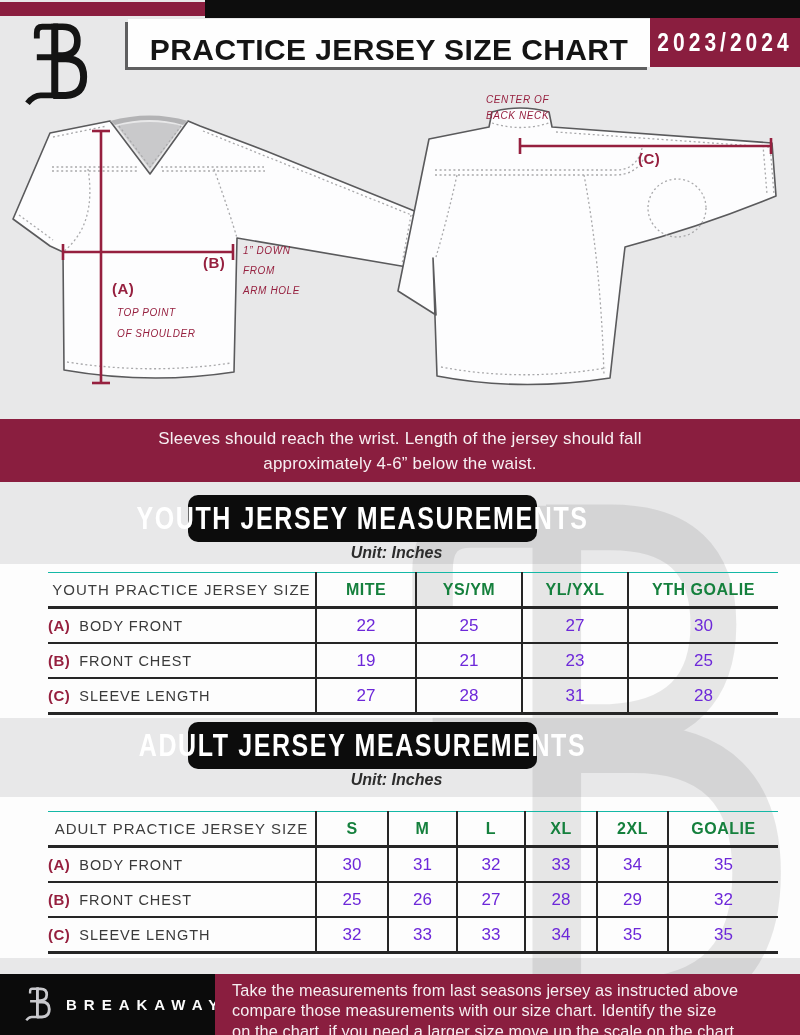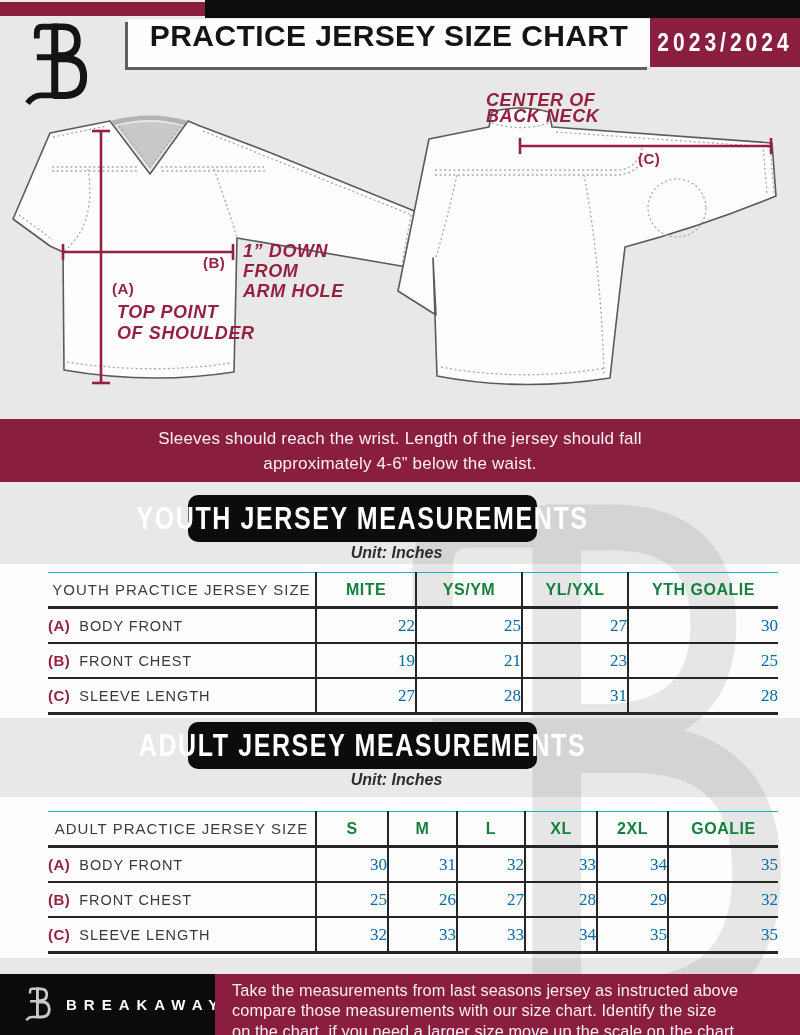--- a/index.html
+++ b/index.html
@@ -12,36 +12,36 @@
   .band{position:absolute;left:0;width:800px;z-index:0;}
   .band.white{background:#fdfdfd;}
 
   
   .watermark{position:absolute;z-index:1;color:#555;opacity:.13;pointer-events:none;}
 
   
   .top-black{position:absolute;left:205px;top:0;width:595px;height:18px;background:#0d0d0d;z-index:3;}
   .top-maroon{position:absolute;left:0;top:2px;width:205px;height:14px;background:var(--maroon);z-index:3;}
   .title-banner{position:absolute;left:128px;top:19px;width:522px;height:48px;background:#fefefe;
-    box-shadow:-3px 3px 0 rgba(50,50,50,.75);display:flex;align-items:flex-start;justify-content:center;z-index:4;}
+    box-shadow:-3px 3px 0 rgba(50,50,50,.75);display:flex;align-items:flex-end;justify-content:center;z-index:4;}
   .title-banner span{font-size:30px;font-weight:bold;letter-spacing:.4px;color:#141414;}
   .season-block{position:absolute;left:650px;top:18px;width:150px;height:49px;background:var(--maroon);
     display:flex;align-items:center;justify-content:center;z-index:4;}
   .season-block span{display:inline-block;color:#fff;font-weight:bold;font-size:21px;letter-spacing:4px;
     transform:scaleY(1.2);white-space:nowrap;}
   .logo-mark{position:absolute;z-index:4;}
 
   
   .diagram{position:absolute;left:0;top:105px;width:800px;height:310px;z-index:2;}
   .outline{fill:#fdfdfe;stroke:#5a5a5c;stroke-width:1.6;stroke-linejoin:round;}
   .stitch{fill:none;stroke:#a9a9ab;stroke-width:1.3;stroke-dasharray:2 2.6;}
   .measure{stroke:var(--accent);stroke-width:2.6;fill:none;}
   .anno{position:absolute;color:var(--accent);z-index:3;}
   .anno.tag{font-weight:bold;font-size:15px;letter-spacing:.5px;}
-  .anno.cap{font-style:italic;font-size:18px;line-height:20px;letter-spacing:.6px;font-weight:700;white-space:nowrap;}
+  .anno.cap{font-style:italic;font-size:10px;line-height:20px;letter-spacing:.6px;font-weight:400;white-space:nowrap;}
 
   
   .notice{position:absolute;left:0;top:419px;width:800px;height:63px;background:var(--maroon);z-index:2;
     display:flex;flex-direction:column;align-items:center;justify-content:center;color:#f7eff2;
     font-size:17px;line-height:25px;letter-spacing:.2px;text-align:center;}
 
   
   .pill{position:absolute;left:188px;width:349px;height:47px;background:#0c0c0c;border-radius:10px;
     display:flex;align-items:center;justify-content:center;z-index:2;}
   .pill span{display:inline-block;color:#fff;font-size:25px;font-weight:bold;letter-spacing:1.6px;
@@ -55,21 +55,21 @@
   table.size th,table.size td{padding:0;height:33px;vertical-align:middle;background:transparent;}
   table.size thead tr{border-top:1px solid #14b8a6;border-bottom:3px solid #262626;}
   table.size tbody tr{border-bottom:2px solid #262626;}
   table.size tbody tr:last-child{border-bottom:3px solid #262626;}
   table.size th:not(:first-child),table.size td:not(:first-child){border-left:2px solid #262626;}
   .col-label{font-weight:400;font-size:15px;letter-spacing:1px;color:#3d3d3d;text-align:center;}
   .col-size{font-weight:bold;font-size:16px;letter-spacing:.5px;color:#15803d;text-align:center;}
   td.rowhead{text-align:left;padding-left:38px;}
   td.rowhead .tag{color:var(--accent);font-weight:bold;font-size:15px;letter-spacing:.5px;margin-right:9px;}
   td.rowhead .lbl{color:#3a3a3a;font-size:14.5px;letter-spacing:.9px;}
-  td.val{text-align:right;font-size:17px;color:#0369a1;font-family:Liberation Serif, serif;}
+  td.val{text-align:center;font-size:17px;color:#6d28d9;}
 
   
   .footer-black{position:absolute;left:0;top:974px;width:215px;height:61px;background:#0b0b0b;z-index:2;}
   .footer-maroon{position:absolute;left:215px;top:974px;width:585px;height:61px;background:var(--maroon);z-index:2;
     color:#f5eef1;font-size:16.3px;line-height:20.4px;letter-spacing:.1px;padding:4px;}
   .footer-maroon .note{position:absolute;left:17px;top:6px;width:560px;}
   .brand{position:absolute;left:66px;top:0;height:61px;display:flex;align-items:center;color:#fcfcfc;
     font-weight:bold;font-size:15px;letter-spacing:7px;white-space:nowrap;}
 </style>
 </head>

